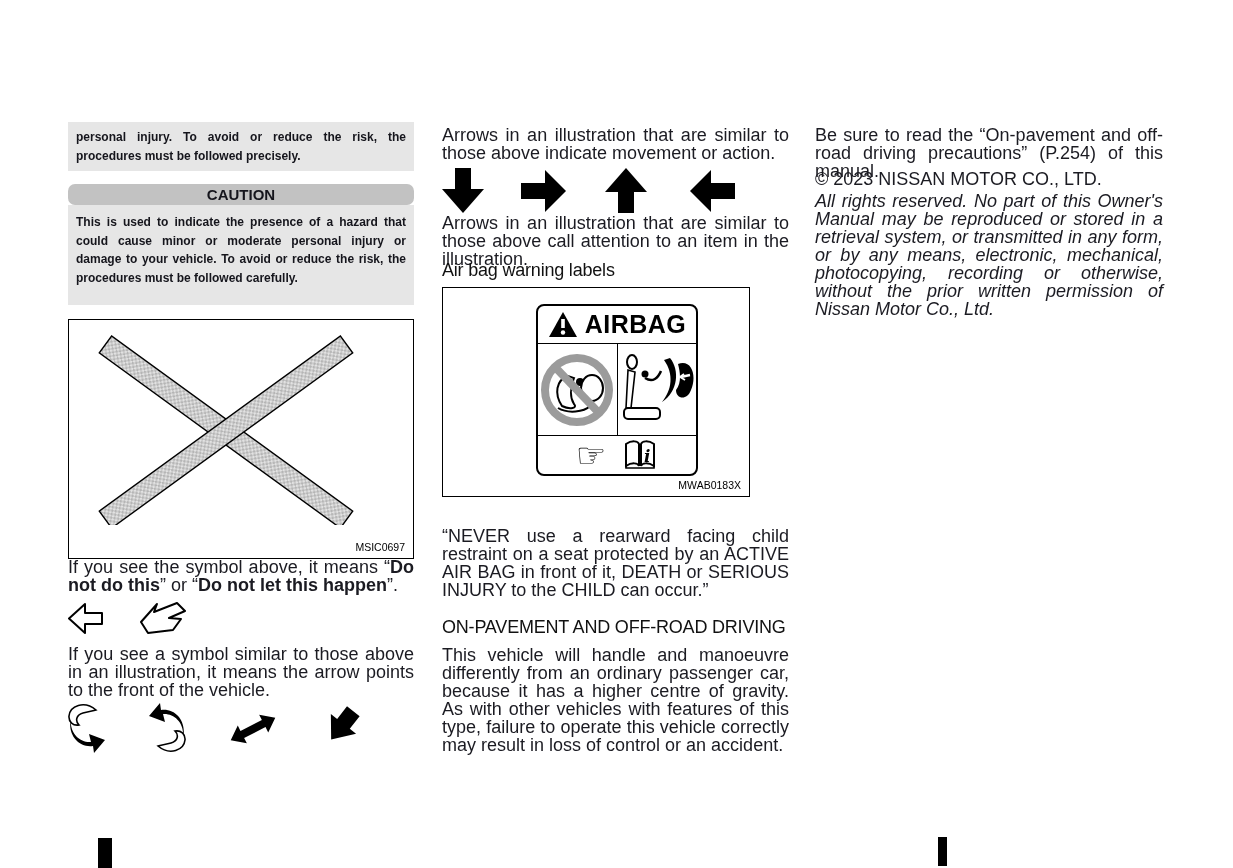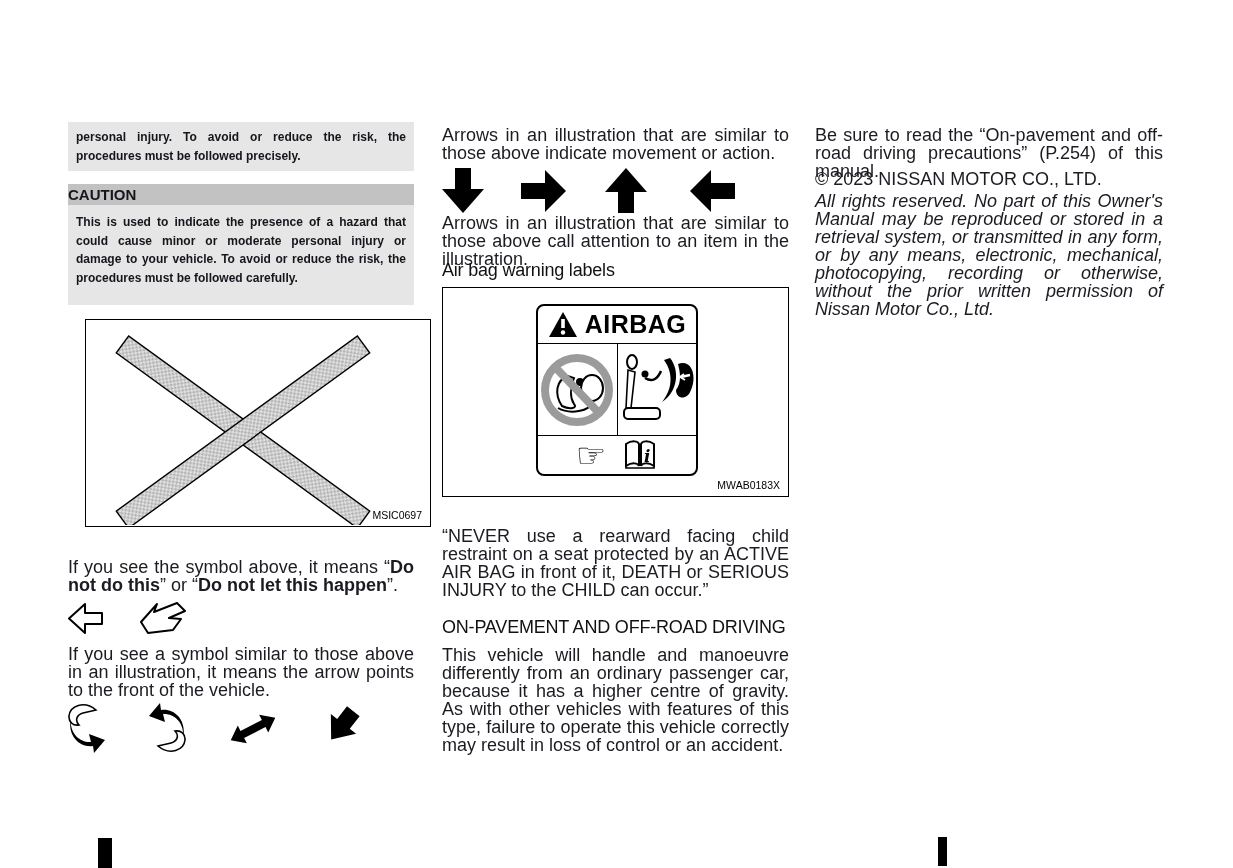--- a/index.html
+++ b/index.html
@@ -10,22 +10,22 @@
   *{margin:0;padding:0;box-sizing:border-box;}
   html,body{width:1233px;height:868px;background:#fff;
     font-family:"Liberation Sans",sans-serif;color:var(--ink);}
   .page{position:relative;width:1233px;height:868px;overflow:hidden;background:#fff;}
 
   .abs{position:absolute;}
   .para{font-size:18px;line-height:18px;text-align:justify;color:var(--ink);}
   .para-left{text-align:left;}
   .boldbox{background:var(--box-gray);font-weight:bold;font-size:12px;
     line-height:18.5px;text-align:justify;padding:6px 8px;color:#15151c;}
-  .caution-bar{background:var(--caution-gray);text-align:left;font-weight:bold;
-    font-size:15px;line-height:21px;color:#15151c;}
+  .caution-bar{background:var(--caution-gray);text-align:center;font-weight:bold;
+    font-size:15px;line-height:21px;color:#15151c;border-radius:7px;}
   .h-section{font-size:18px;font-weight:400;color:#111;letter-spacing:-0.2px;white-space:nowrap;}
   .figure{background:#fff;border:1.5px solid #000;position:absolute;}
   .fig-code{position:absolute;right:8px;bottom:5px;font-size:10.5px;color:#000;}
 
   
   .ab-label{position:absolute;left:93px;top:16px;width:162px;height:172px;
     border:2px solid #000;border-radius:8px;background:#fff;
     display:flex;flex-direction:column;}
   .ab-row1{height:38px;border-bottom:1.5px solid #000;display:flex;
     align-items:center;justify-content:center;gap:7px;}
@@ -42,21 +42,21 @@
 <body>
 
 <div class="page">
 
   <div class="abs boldbox" style="left:68px;top:122px;width:346px;">personal injury. To avoid or reduce the risk, the procedures must be followed precisely.</div>
 
   <div class="abs caution-bar" style="left:68px;top:184px;width:346px;height:21px;">CAUTION</div>
 
   <div class="abs boldbox" style="left:68px;top:205px;width:346px;padding-top:8px;padding-bottom:18px;">This is used to indicate the presence of a hazard that could cause minor or moderate personal injury or damage to your vehicle. To avoid or reduce the risk, the procedures must be followed carefully.</div>
 
-  <div class="figure" style="left:85px;top:319px;width:346px;height:208px;">
+  <div class="figure" style="left:68px;top:319px;width:346px;height:240px;">
     <svg width="344" height="205" viewBox="0 0 344 205">
       <defs>
         <pattern id="hx" width="5" height="5" patternUnits="userSpaceOnUse">
           <rect width="5" height="5" fill="#e2e2e2"></rect>
           <rect width="2.5" height="2.5" fill="#b5b5b5"></rect>
           <rect x="2.5" y="2.5" width="2.5" height="2.5" fill="#b5b5b5"></rect>
         </pattern>
       </defs>
       <rect x="8" y="101.5" width="298" height="21" transform="rotate(36 157 112)" fill="url(#hx)" stroke="#000" stroke-width="1.4"></rect>
       <rect x="8" y="101.5" width="298" height="21" transform="rotate(-36 157 112)" fill="url(#hx)" stroke="#000" stroke-width="1.4"></rect>
@@ -116,21 +116,21 @@
     </svg>
     <svg class="abs" style="left:248px;top:2px;" width="45" height="42" viewBox="0 0 45 42">
       <polygon points="45,13 21,13 21,0 0,21 21,42 21,29 45,29" fill="#000"></polygon>
     </svg>
   </div>
 
   <div class="abs para" style="left:442px;top:214px;width:347px;">Arrows in an illustration that are similar to those above call attention to an item in the illustration.</div>
 
   <div class="abs h-section" style="left:442px;top:260px;">Air bag warning labels</div>
 
-  <div class="figure" style="left:442px;top:287px;width:347px;height:210px;">
+  <div class="figure" style="left:442px;top:287px;width:308px;height:210px;">
     <div class="ab-label">
       <div class="ab-row1">
         <svg width="30" height="27" viewBox="0 0 30 27">
           <polygon points="15,1 29,26 1,26" fill="#000"></polygon>
           <rect x="13.2" y="8" width="3.6" height="9" fill="#fff"></rect>
           <circle cx="15" cy="21.5" r="2.2" fill="#fff"></circle>
         </svg>
         <span class="ab-word">AIRBAG</span>
       </div>
       <div class="ab-row2">

